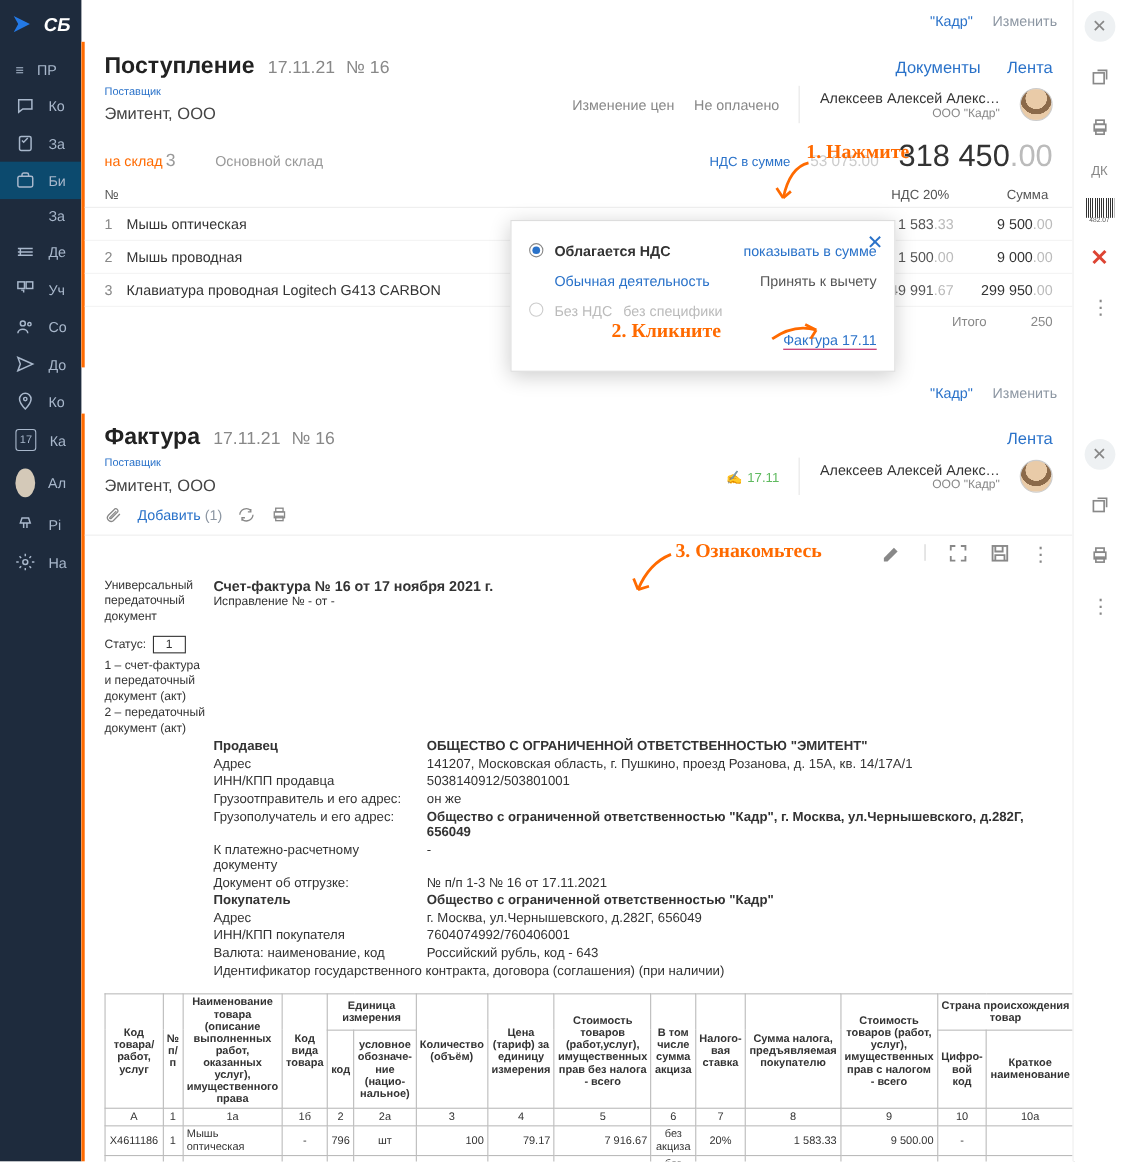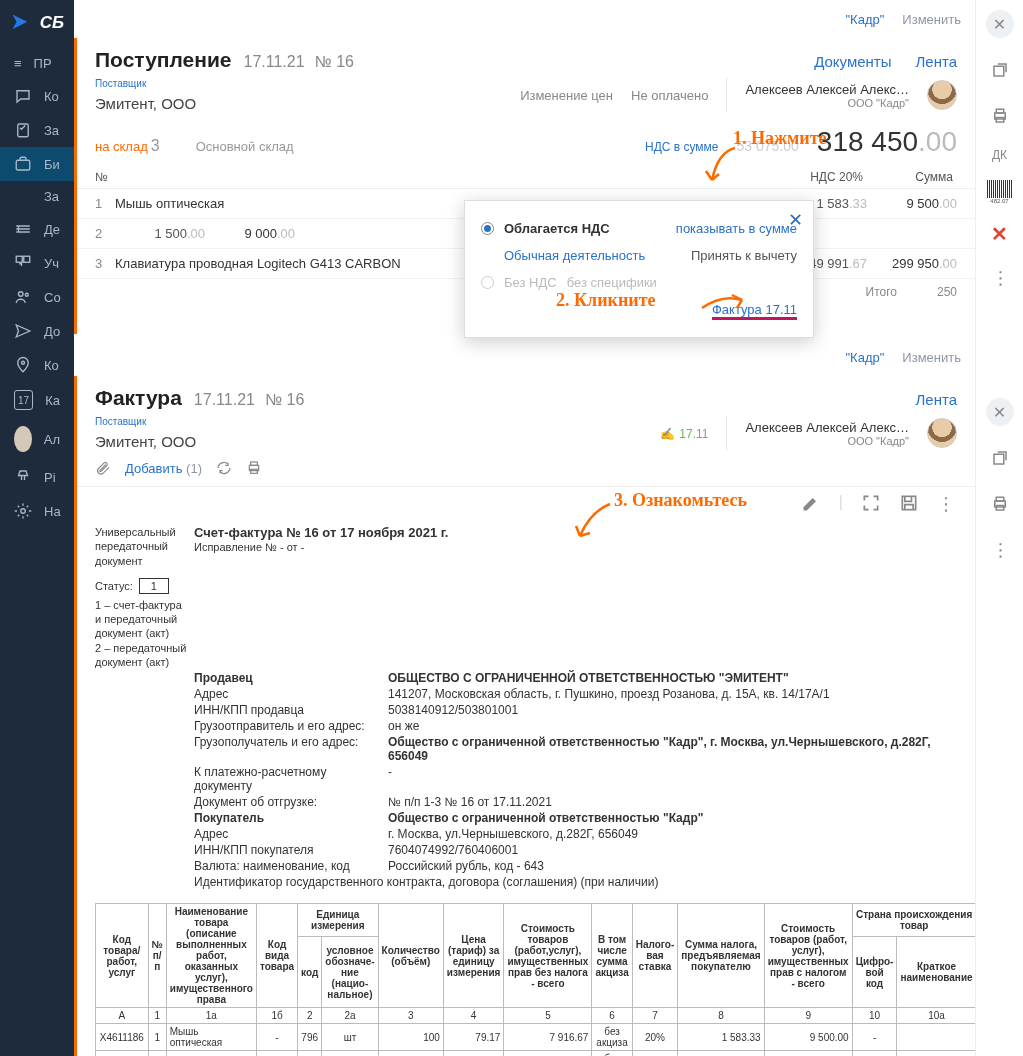--- a/index.html
+++ b/index.html
@@ -49,26 +49,26 @@
 .trow{display:flex;padding:7px 18px;color:#333;border-bottom:1px solid #f3f3f3}
 .trow .c1{width:20px;color:#888}
 .trow .cname{flex:1}
 .trow .cvat{width:90px;text-align:right;color:#555}
 .trow .csum{width:90px;text-align:right}
 .trow .cvat .dim,.trow .csum .dim{color:#bbb;font-size:13px}
 .itogo{display:flex;padding:6px 18px;color:#888;font-size:12px}
 .itogo .lbl{margin-left:auto;margin-right:40px}
 .popup{position:absolute;left:464px;top:200px;width:350px;background:#fff;border:1px solid #ddd;box-shadow:0 4px 18px rgba(0,0,0,.2);padding:14px 16px;font-size:13px}
 .popup .px{position:absolute;right:10px;top:8px;color:#2a72c9;font-size:18px;cursor:pointer}
-.prow{display:flex;align-items:center;gap:10px;padding:6px 0;color:#555}
+.prow{display:flex;align-items:flex-start;gap:10px;padding:6px 0;color:#555}
 .radio{width:13px;height:13px;border:1px solid #888;border-radius:50%;display:inline-flex;align-items:center;justify-content:center}
 .radio.on::after{content:"";width:7px;height:7px;background:#2a72c9;border-radius:50%}
 .radio.dis{border-color:#ccc}
 .plink{margin-left:auto;text-align:right}
-.flink{color:#2a72c9;border-bottom:3px solid #be185d}
+.flink{color:#2a72c9;border-bottom:1px solid #be185d}
 .ann{position:absolute;color:#ff6a00;font-family:"Comic Sans MS",cursive;font-size:18px;font-weight:600;pointer-events:none;z-index:50}
 .arrow-svg{position:absolute;pointer-events:none;z-index:49}
 .toolbar{display:flex;align-items:center;gap:14px;padding:10px 18px;font-size:13px;color:#888}
 .tico{color:#888;cursor:pointer}
 .docbar{display:flex;justify-content:flex-end;gap:18px;padding:6px 18px;color:#888;border-top:1px solid #eee}
 .docbar .i{width:20px;height:20px;color:#888;cursor:pointer}
 .doc{padding:6px 18px 0;font-size:12px;color:#333}
 .docgrid{display:grid;grid-template-columns:95px 190px 1fr;gap:2px 4px;align-items:start}
 .ds{font-size:11px;line-height:1.3}
 .dh{font-weight:700;font-size:13px}
@@ -258,20 +258,21 @@
       <span class="csum">Сумма</span>
     </div>
     <div class="trow">
         <span class="c1">1</span>
         <span class="cname">Мышь оптическая</span>
         <span class="cvat"><span>1 583</span><span class="dim">.33</span></span>
         <span class="csum"><span>9 500</span><span class="dim">.00</span></span>
       </div>
     <div class="trow">
         <span class="c1">2</span>
+        <span class="cname">Мышь проводная</span>
         <span class="cvat"><span>1 500</span><span class="dim">.00</span></span>
         <span class="csum"><span>9 000</span><span class="dim">.00</span></span>
       </div>
     <div class="trow">
         <span class="c1">3</span>
         <span class="cname">Клавиатура проводная Logitech G413 CARBON</span>
         <span class="cvat"><span>49 991</span><span class="dim">.67</span></span>
         <span class="csum"><span>299 950</span><span class="dim">.00</span></span>
       </div>
     <div class="itogo">

